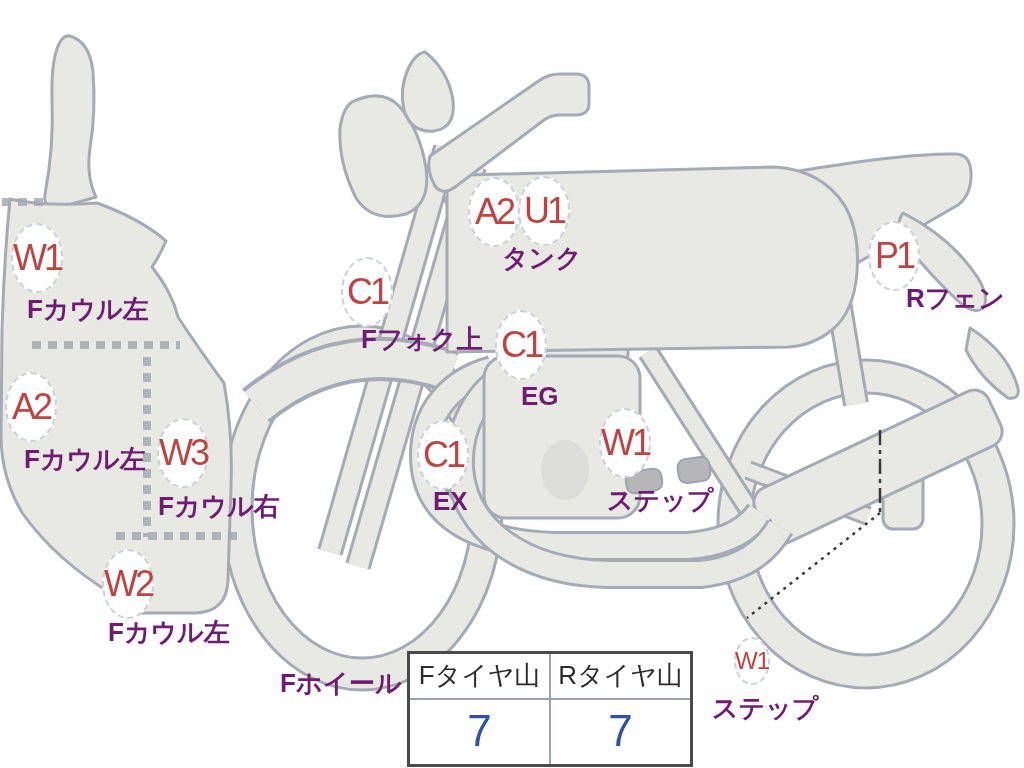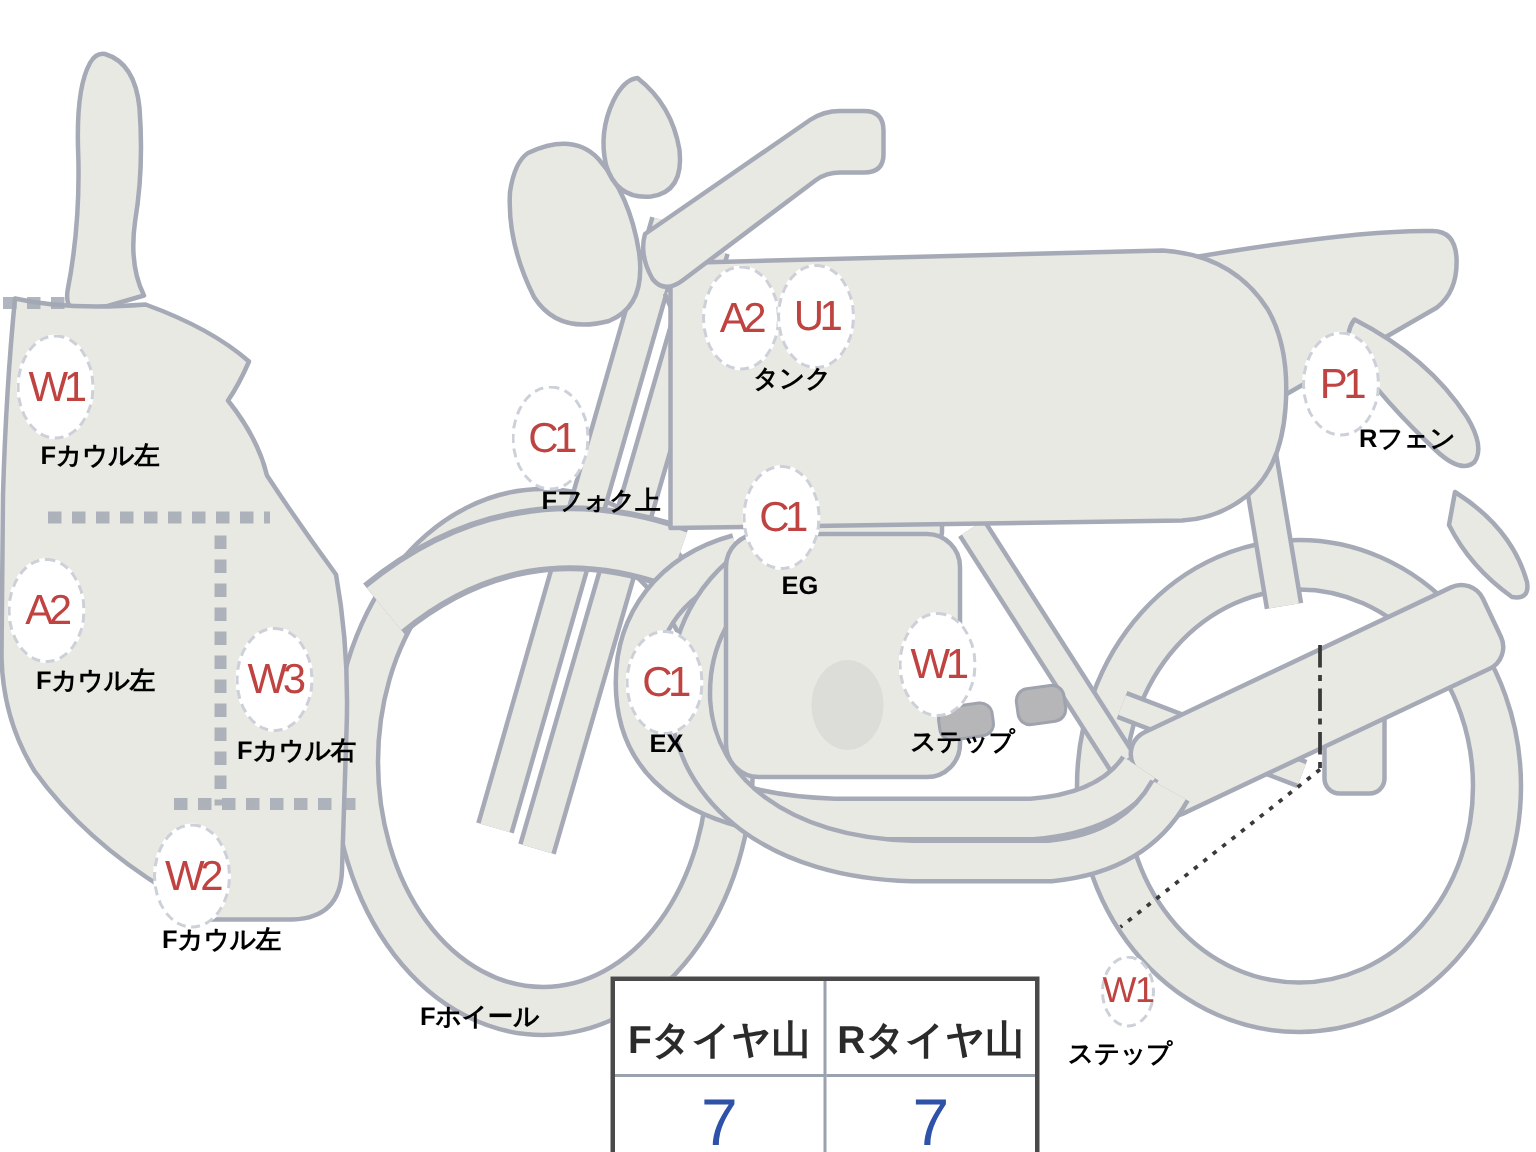--- a/index.html
+++ b/index.html
@@ -4,36 +4,36 @@
 <style>
   html,body{margin:0;padding:0;background:#fff;}
   #stage{
     position:relative;width:1024px;height:768px;overflow:hidden;background:#ffffff;
     font-family:"Liberation Sans","DejaVu Sans",sans-serif;
   }
   #bike-svg{position:absolute;left:0;top:0;}
   .badge{
     position:absolute;background:#ffffff;border:2px dashed #ccd0d8;border-radius:50%;
     color:#bf4340;display:flex;align-items:center;justify-content:center;
-    font-size:28px;letter-spacing:-3px;box-sizing:border-box;z-index:3;
+    font-size:36px;letter-spacing:-3px;box-sizing:border-box;z-index:3;
   }
   .badge.lg{width:52px;height:70px;}
   .badge.sm{width:36px;height:48px;font-size:24px;letter-spacing:-1px;}
   .plabel{
-    position:absolute;font-size:17px;font-weight:600;color:#000000;
+    position:absolute;font-size:26px;font-weight:600;color:#701a75;
     white-space:nowrap;z-index:3;line-height:1.1;
   }
   .tire-table{
     position:absolute;left:407px;top:651px;width:280px;border:3px solid #4a4a4a;
     background:#fff;z-index:4;box-sizing:content-box;
   }
   .tt-row{display:flex;}
   .tt-cell{flex:1;text-align:center;}
   .tt-head{
-    font-size:26px;font-weight:700;color:#2b2b2b;padding:22px 0 5px;
+    font-size:26px;font-weight:400;color:#2b2b2b;padding:4px 0 5px;
     border-bottom:2px solid #9aa2ae;
   }
   .tt-val{font-size:44px;font-weight:500;color:#2d52a8;padding:6px 0 8px;}
   .tt-cell.first{border-right:2px solid #9aa2ae;}
 </style>
 </head>
 <body>
 
 <div id="stage">
 

